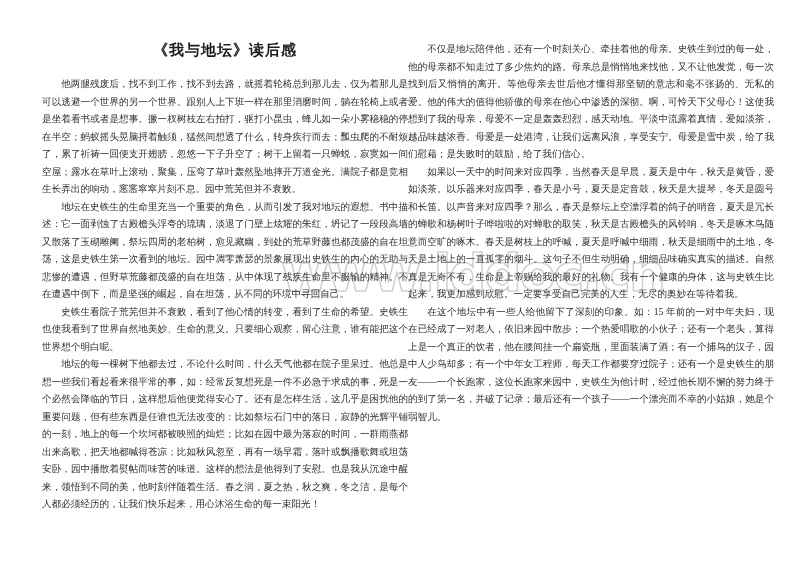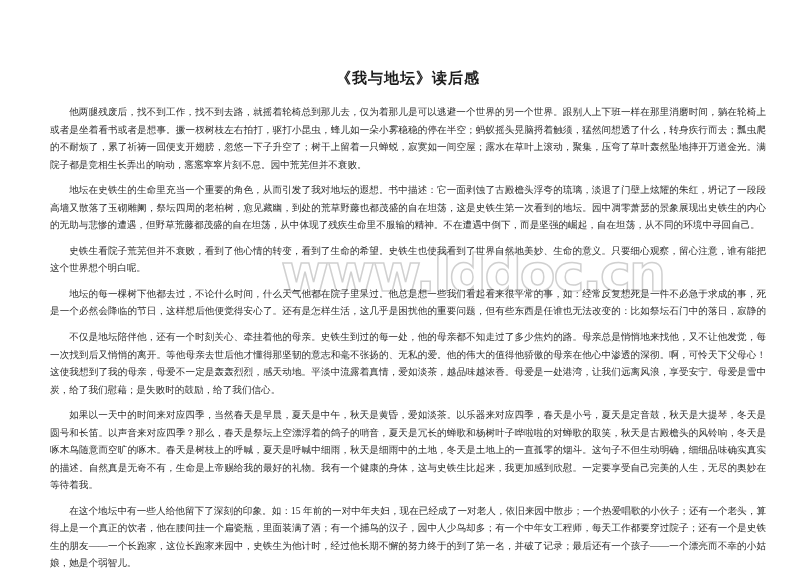--- a/index.html
+++ b/index.html
@@ -15,37 +15,37 @@
     font-family:"DejaVu Sans","Liberation Sans",sans-serif;
     font-size:52px;font-weight:bold;letter-spacing:-2px;
     color:transparent;
     -webkit-text-stroke:1.5px rgba(170,170,170,0.55);
     text-stroke:1.5px rgba(170,170,170,0.55);
     user-select:none;pointer-events:none;white-space:nowrap;
   }
   .columns{
     position:relative;z-index:2;
     display:flex;
-    padding:68px 26px 0 42px;box-sizing:border-box;
-    height:572px;overflow:hidden;flex-direction:column;
+    padding:40px 26px 0 42px;box-sizing:border-box;
+    height:572px;overflow:hidden;
   }
   .col{
     flex:1;min-width:0;
     font-size:9.6px;line-height:17.5px;
     text-align:justify;color:#2d2d2d;
     overflow:hidden;height:520px;
   }
   .doc-title{
     font-size:15px;font-weight:bold;color:#1c1c1c;
     text-align:center;text-indent:0;
     margin:0 0 15px 0;line-height:20px;
     letter-spacing:1px;
   }
   .col p{
-    margin:8px;text-indent:2em;
+    margin:0;text-indent:2em;
     word-break:break-all;
   }
 </style>
 </head>
 <body>
 
 <div class="page">
 
   <div class="watermark">www.lddoc.cn</div>
 

